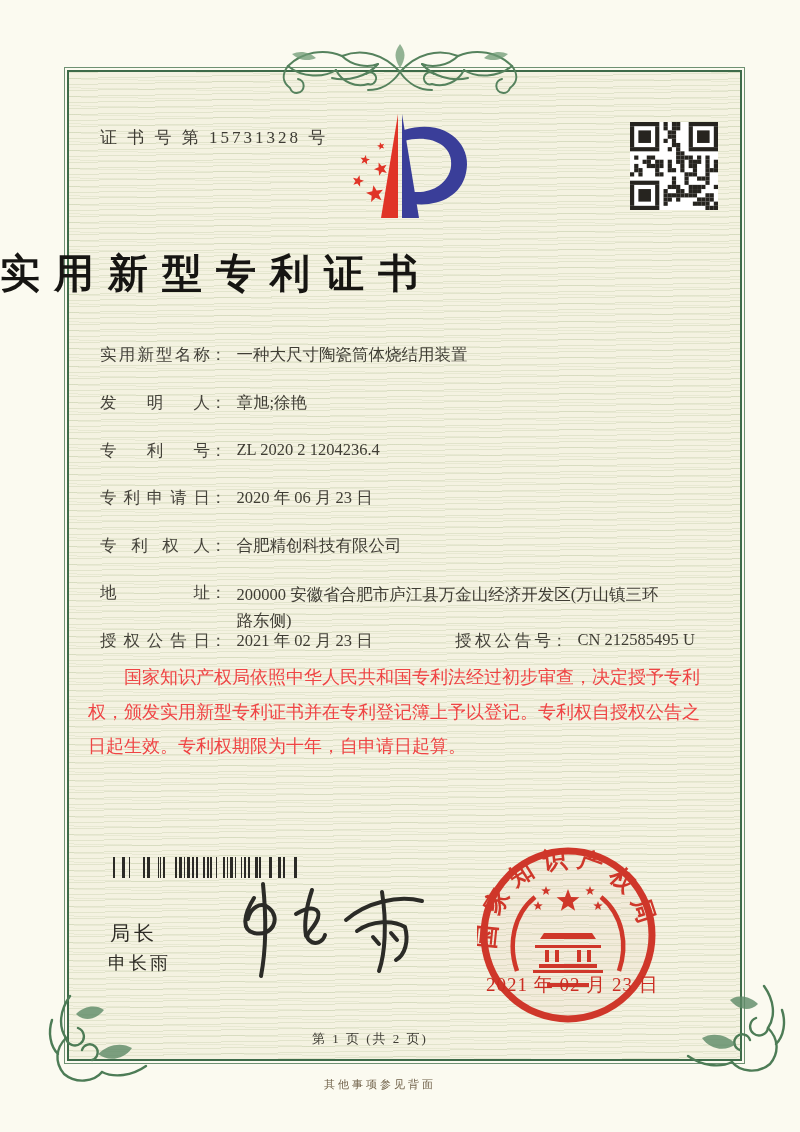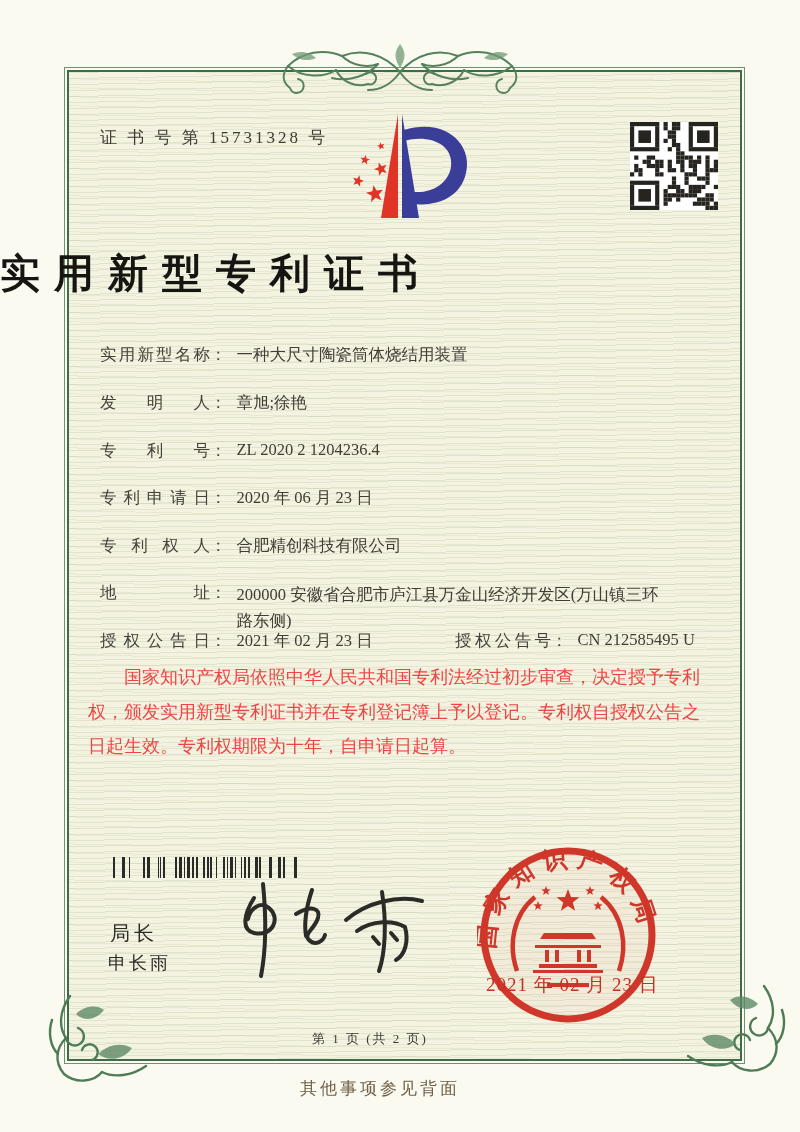--- a/index.html
+++ b/index.html
@@ -40,21 +40,21 @@
   .grant-no-pair{position:absolute;left:355px;top:0;}
   .body-text{left:88px;top:660px;width:628px;font-size:18px;line-height:1.92;color:#ef4444;}
   .body-text p{margin:0;text-indent:2em;}
   .barcode{left:110px;top:857px;width:202px;height:21px;}
   .signer-role{left:110px;top:920px;font-size:20px;letter-spacing:4px;color:#2e2c26;}
   .signer-name{left:108px;top:951px;font-size:18px;letter-spacing:3px;color:#2e2c26;text-align:center;}
   .signature{left:224px;top:874px;width:215px;height:112px;}
   .seal{left:477px;top:843px;width:182px;height:186px;}
   .seal-date{left:486px;top:972px;font-size:19px;color:#cb2d22;letter-spacing:1px;white-space:nowrap;}
   .footer-page{left:0;top:1030px;width:740px;text-align:center;font-size:13px;letter-spacing:2px;color:#3e3c34;}
-  .back-note{left:0;top:1077px;width:760px;text-align:center;font-size:17px;letter-spacing:3px;color:#6e5f47;}
+  .back-note{left:0;top:1077px;width:760px;text-align:center;font-size:11px;letter-spacing:3px;color:#6e5f47;}
   .ornament{pointer-events:none;}
   .qr{left:630px;top:122px;width:88px;height:88px;}
   .logo{left:325px;top:106px;width:155px;height:122px;}
   .top-ornament{left:272px;top:28px;width:256px;height:80px;}
   .corner-bl{left:42px;top:992px;width:110px;height:96px;}
   .corner-br{left:676px;top:980px;width:116px;height:100px;}
 </style>
 </head>
 <body>
 

